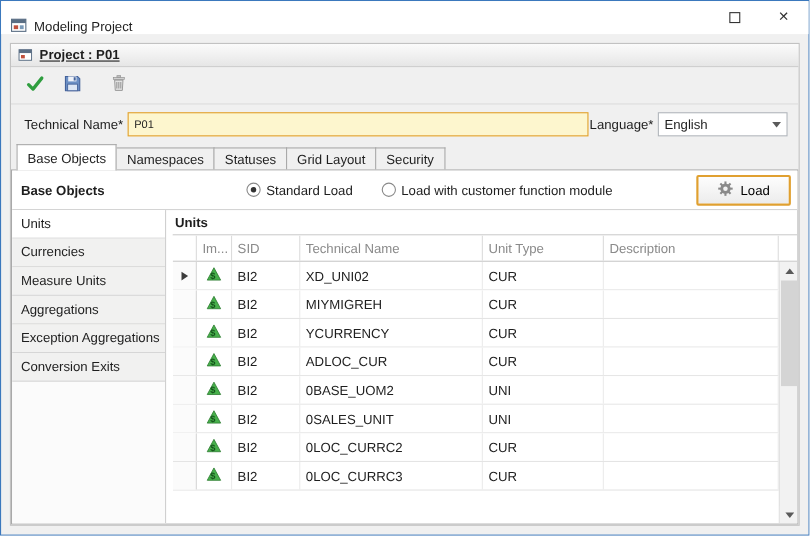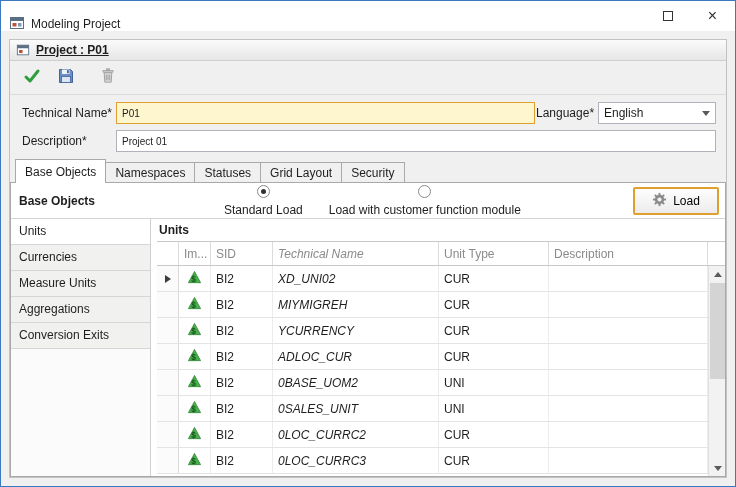--- a/index.html
+++ b/index.html
@@ -58,21 +58,21 @@
   .tab {
     padding:3px 9px 4px 9px; border:1px solid #a9a9a9; border-bottom:none; background:#f0f0f0;
     margin-right:-1px; position:relative; height:21px; white-space:nowrap;
   }
   .tab.active { background:#fff; height:24px; z-index:3; padding-top:5px; }
   
   .tab-panel { flex:1; border:1px solid #a9a9a9; margin-top:-1px; background:#fff; display:flex; flex-direction:column; overflow:hidden; z-index:1; }
   .panel-header { height:36px; flex:0 0 36px; display:flex; align-items:center; border-bottom:1px solid #d4d4d4; padding:0 6px 0 8px; background:#fff; }
   .section-title { font-weight:bold; font-size:12px; width:205px; flex:0 0 205px; }
   .radio-group { display:flex; align-items:center; gap:26px; }
-  .radio-item { display:flex; align-items:center; gap:5px; cursor:pointer;flex-direction:column; }
+  .radio-item { display:flex; align-items:center; gap:5px; cursor:pointer; }
   .radio-circle { width:13px; height:13px; border:1px solid #8a8a8a; border-radius:50%; background:#fff; display:flex; align-items:center; justify-content:center; }
   .radio-circle.checked::after { content:""; width:5px; height:5px; border-radius:50%; background:#333; display:block; }
   .load-btn {
     margin-left:auto; width:86px; height:28px; border:2px solid var(--accent-gold, #e0a030); border-radius:2px;
     background:linear-gradient(#fdfdfd,#ececec); display:flex; align-items:center; justify-content:center; gap:6px;
     font-family:inherit; font-size:12px; cursor:pointer;
   }
   .panel-body { flex:1; display:flex; overflow:hidden; }
   
   .nav-list { width:140px; flex:0 0 140px; border-right:1px solid #d0d0d0; background:#fbfbfb; }
@@ -80,21 +80,21 @@
   .nav-item.selected { background:#ffffff; }
   
   .units-area { flex:1; display:flex; flex-direction:column; padding-left:6px; overflow:hidden; }
   .units-title { font-weight:bold; height:22px; line-height:22px; padding-left:2px; flex:0 0 22px; }
   .grid { flex:1; display:flex; flex-direction:column; overflow:hidden; border-top:1px solid #c8c8c8; }
   .grid-header { display:flex; height:24px; flex:0 0 24px; color:#8a8a8a; border-bottom:1px solid #c8c8c8; padding-right:17px; background:#fff; }
   .grid-header .hcell { display:flex; align-items:center; padding-left:5px; border-right:1px solid #dcdcdc; overflow:hidden; white-space:nowrap; text-overflow:ellipsis; }
   .c-gutter { width:22px; flex:0 0 22px; }
   .c-icon { width:32px; flex:0 0 32px; }
   .c-sid { width:62px; flex:0 0 62px; }
-  .c-name { width:166px; flex:0 0 166px;font-style:italic; }
+  .c-name { width:166px; flex:0 0 166px; }
   .c-type { width:110px; flex:0 0 110px; }
   .c-desc { flex:1; }
   .grid-scroll-wrap { flex:1; position:relative; overflow:hidden; }
   .grid-body { margin-right:17px; }
   .grid-row { display:flex; height:26px; border-bottom:1px solid #e4e4e4; background:#fff; }
   .grid-row .cell { display:flex; align-items:center; padding-left:5px; border-right:1px solid #ececec; overflow:hidden; white-space:nowrap; }
   .grid-row .cell.c-gutter { justify-content:center; padding-left:0; border-right:1px solid #d8d8d8; background:#fbfbfb; }
   .grid-row .cell.c-icon { justify-content:center; padding-left:0; }
   .grid-body > div.grid-row:first-of-type .c-gutter::after {
     content:""; width:0; height:0; display:block;
@@ -184,24 +184,20 @@
         <span class="f-label">Technical Name*</span>
         <input class="f-input highlight" type="text" value="P01" style="">
         <span class="f-label lang-label">Language*</span>
         <div class="combo">
           <span class="combo-text">English</span>
           <span class="combo-btn">
               <span class="tri-down-sm"></span>
             </span>
         </div>
       </div>
-      <div class="form-row">
-        <span class="f-label">Description*</span>
-        <input class="f-input" type="text" value="Project 01" style="">
-      </div>
     </div>
 
     <div class="tabs">
       <div class="tab active">Base Objects</div>
       <div class="tab">Namespaces</div>
       <div class="tab">Statuses</div>
       <div class="tab">Grid Layout</div>
       <div class="tab">Security</div>
     </div>
 
@@ -236,20 +232,21 @@
         </button>
       </div>
 
       <div class="panel-body">
 
         <div class="nav-list">
           <div class="nav-item selected">Units</div>
           <div class="nav-item">Currencies</div>
           <div class="nav-item">Measure Units</div>
           <div class="nav-item">Aggregations</div>
+          <div class="nav-item">Exception Aggregations</div>
           <div class="nav-item">Conversion Exits</div>
         </div>
 
         <div class="units-area">
           <div class="units-title">Units</div>
           <div class="grid">
             <div class="grid-header">
               <div class="hcell c-gutter"></div>
               <div class="hcell c-icon">Im...</div>
               <div class="hcell c-sid">SID</div>

